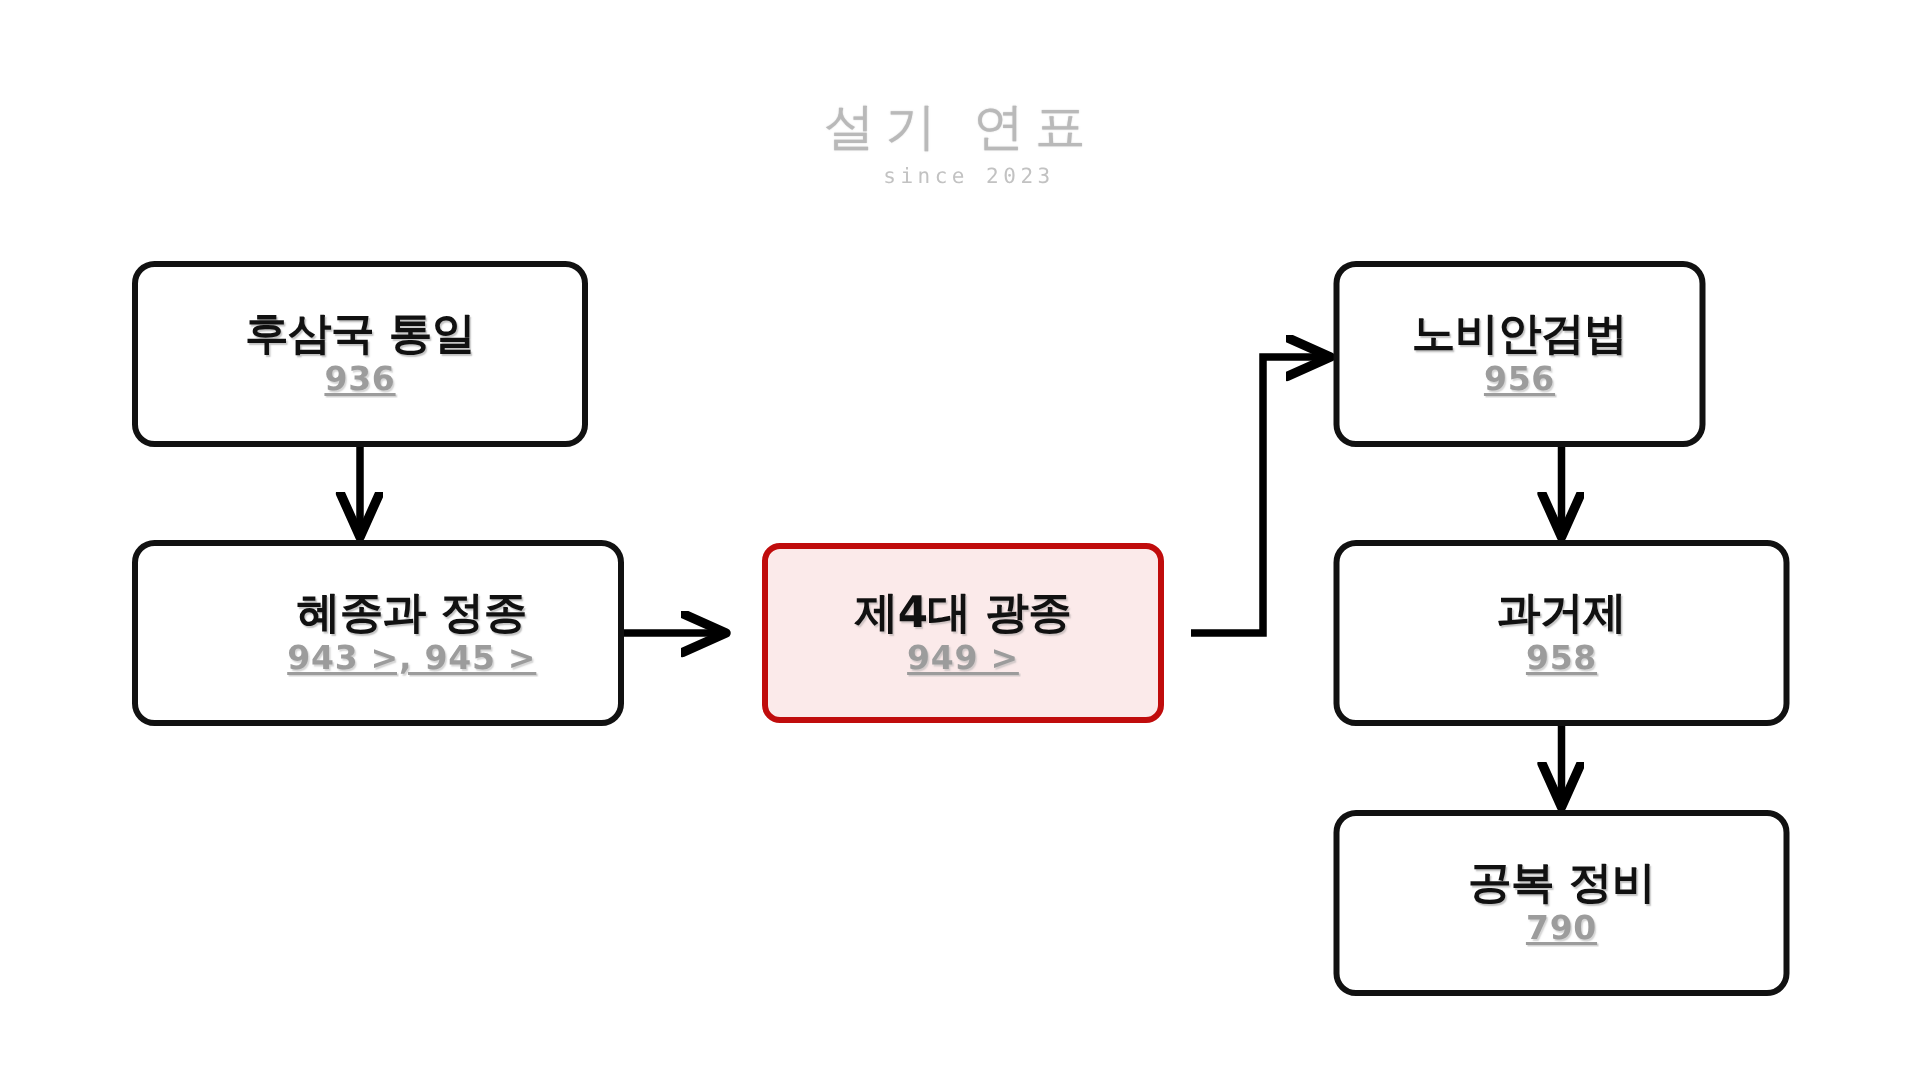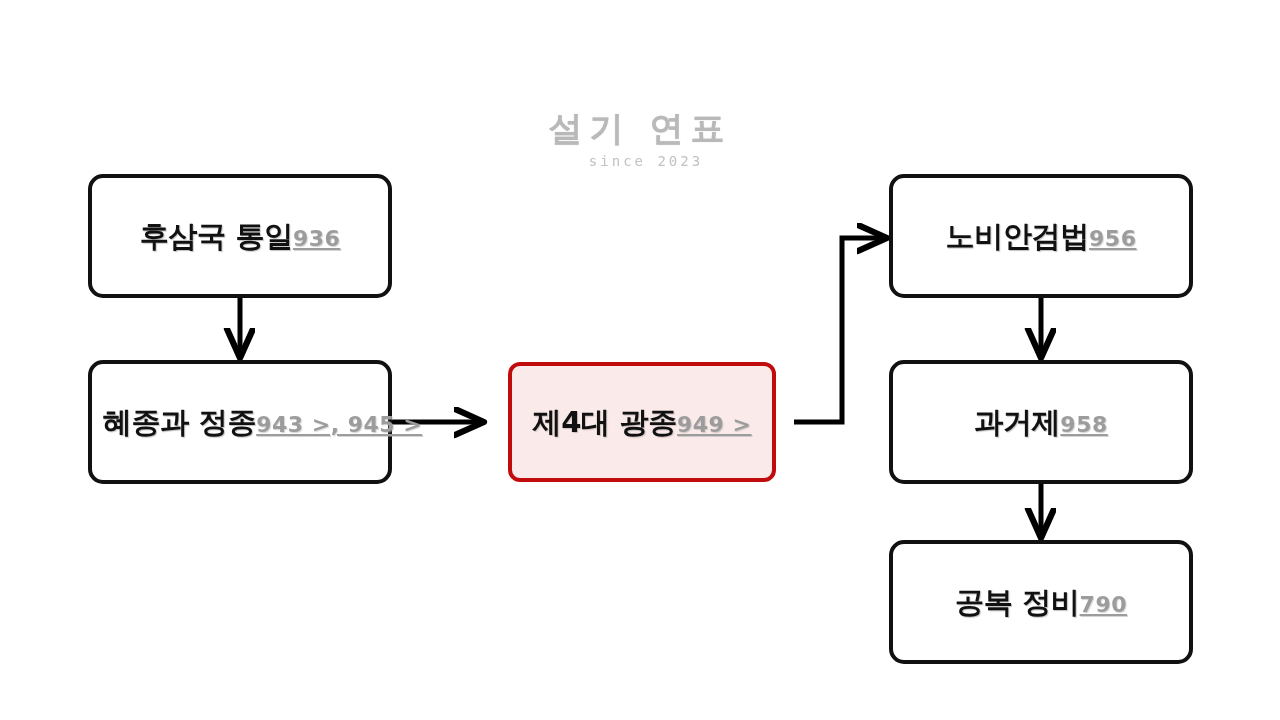--- a/index.html
+++ b/index.html
@@ -21,47 +21,46 @@
     position: absolute;
     left: 0;
     top: 68px;
     width: 1280px;
     text-align: center;
     user-select: none;
   }
   #logo-title {
     font-family: "DejaVu Sans", "Liberation Sans", sans-serif;
     font-size: 34px;
-    font-weight: 700;
+    font-weight: 400;
     letter-spacing: 7px;
     color: #b9b9b9;
     line-height: 1;
     text-shadow: 0 0 1px rgba(160,160,160,0.55);
-    margin-top: 43px;
   }
   #logo-sub {
     margin-top: 9px;
     font-family: "DejaVu Sans Mono", "Liberation Mono", monospace;
     font-size: 14px;
     font-weight: 400;
     letter-spacing: 3px;
     color: #c2c2c2;
     line-height: 1;
     padding-left: 12px;
   }
 
   
   .node {
     position: absolute;
     box-sizing: border-box;
     border: 4px solid #111111;
     border-radius: 15px;
     background: #ffffff;
     display: flex;
-    flex-direction: row;
+    flex-direction: column;
     align-items: center;
     justify-content: center;
     z-index: 3;
   }
   .node.highlight {
     border-color: #c00c0c;
     background: #fbeaea;
     border-radius: 12px;
   }
   .node-title {
@@ -83,23 +82,23 @@
     line-height: 1;
     letter-spacing: 0.5px;
     text-shadow: 1px 1px 1px rgba(170,170,170,0.5);
     white-space: nowrap;
     text-decoration: underline;
   }
   .node.highlight .node-title { text-shadow: 1px 1px 1px rgba(120,120,120,0.35); }
 
   
   #node-unification { left: 88px;  top: 174px; width: 304px; height: 124px; }
-  #node-hyejong     { left: 88px;  top: 360px; width: 304px; height: 124px; padding-left: 45px; }
+  #node-hyejong     { left: 88px;  top: 360px; width: 328px; height: 124px; padding-left: 45px; }
   #node-gwangjong   { left: 508px; top: 362px; width: 268px; height: 120px; }
-  #node-nobi        { left: 889px; top: 174px; width: 304px; height: 124px; }
+  #node-nobi        { left: 889px; top: 174px; width: 248px; height: 124px; }
   #node-gwageo      { left: 889px; top: 360px; width: 304px; height: 124px; }
   #node-gongbok     { left: 889px; top: 540px; width: 304px; height: 124px; }
 
   
   #connectors {
     position: absolute;
     left: 0; top: 0;
     width: 1280px;
     height: 720px;
     z-index: 1;

